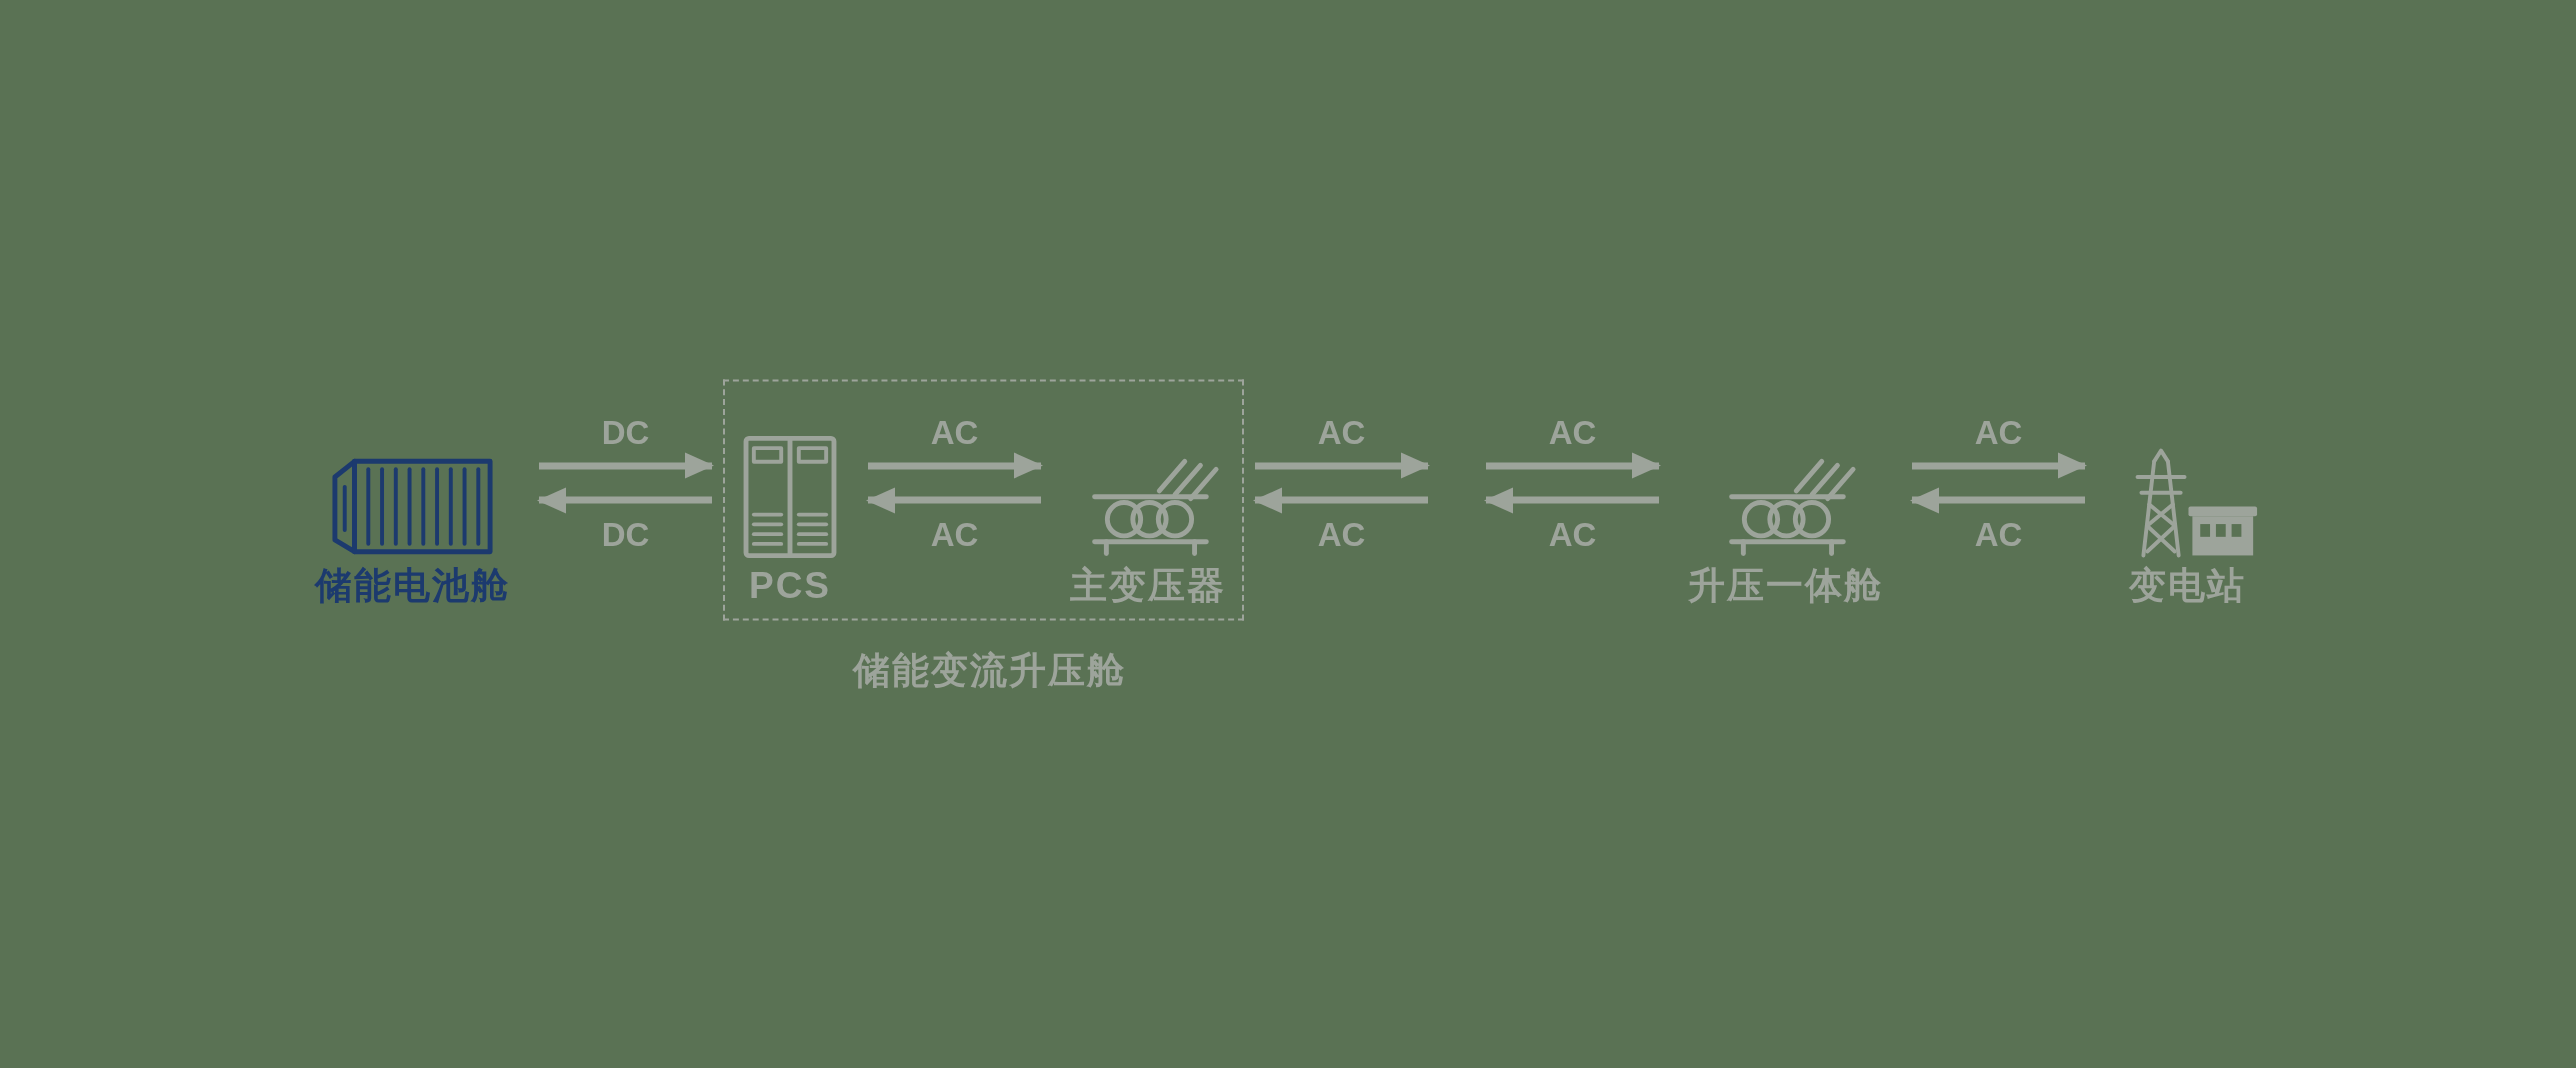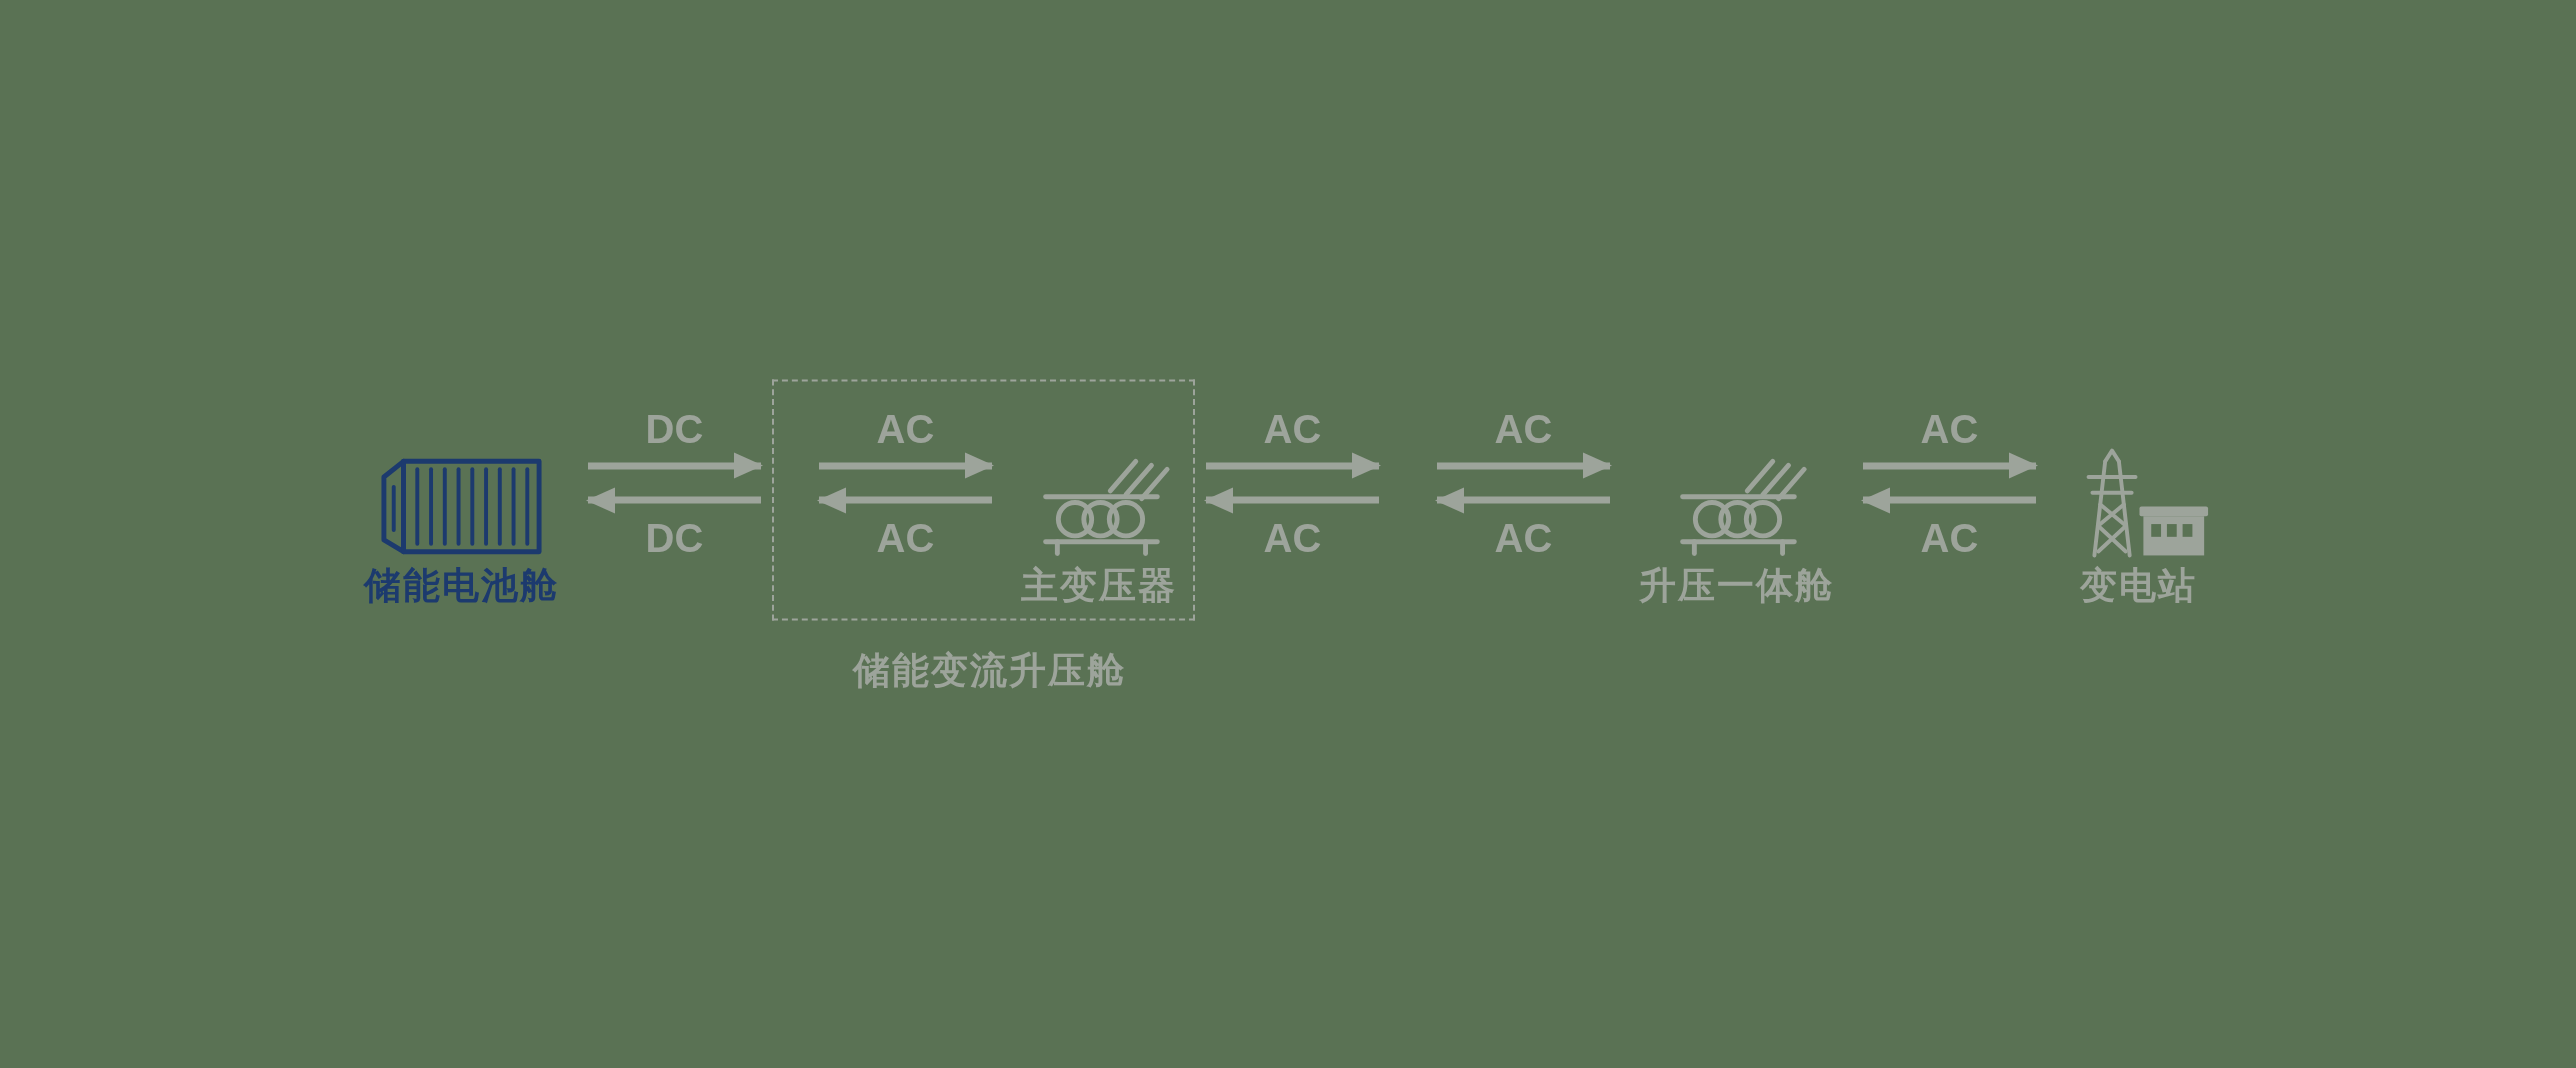--- a/index.html
+++ b/index.html
@@ -27,21 +27,21 @@
     height:47px;margin-top:0;
     display:flex;align-items:center;justify-content:center;
     font-size:37px;font-weight:bold;color:var(--muted);
     white-space:nowrap;letter-spacing:2px;
   }
   .node-label.highlight{color:var(--navy);}
   .link{
     display:flex;flex-direction:column;align-items:center;justify-content:center;
     height:157px;margin:0 29px;
   }
-  .link-label{font-size:40px;font-weight:bold;color:var(--muted);line-height:1;}
+  .link-label{font-size:33px;font-weight:bold;color:var(--muted);line-height:1;}
   .arrow{position:relative;width:173px;height:6.9px;background:var(--muted);margin:13.7px 0;}
   .arrow-right::after{
     content:"";position:absolute;right:-2px;top:50%;transform:translateY(-50%);
     border-left:29px solid var(--muted);
     border-top:13.7px solid transparent;border-bottom:13.7px solid transparent;
   }
   .arrow-left::before{
     content:"";position:absolute;left:-2px;top:50%;transform:translateY(-50%);
     border-right:29px solid var(--muted);
     border-top:13.7px solid transparent;border-bottom:13.7px solid transparent;
@@ -93,20 +93,39 @@
     <div class="link">
       <div class="link-label">DC</div>
       <div class="arrow arrow-right"></div>
       <div class="arrow arrow-left"></div>
       <div class="link-label">DC</div>
     </div>
 
     <div class="group">
       <div class="group-border"></div>
 
+      <div class="node">
+        <div class="icon-area">
+          <svg class="icon icon-muted" width="98" height="129" viewBox="0 0 100 132">
+            <rect class="s" x="5" y="6" width="90" height="120" rx="3"></rect>
+            <line class="s" x1="50" y1="6" x2="50" y2="126"></line>
+            <rect class="s thin" x="13" y="16" width="28" height="14"></rect>
+            <rect class="s thin" x="59" y="16" width="28" height="14"></rect>
+            <line class="s thin" x1="13" y1="84" x2="41" y2="84"></line>
+            <line class="s thin" x1="13" y1="94" x2="41" y2="94"></line>
+            <line class="s thin" x1="13" y1="104" x2="41" y2="104"></line>
+            <line class="s thin" x1="13" y1="114" x2="41" y2="114"></line>
+            <line class="s thin" x1="59" y1="84" x2="87" y2="84"></line>
+            <line class="s thin" x1="59" y1="94" x2="87" y2="94"></line>
+            <line class="s thin" x1="59" y1="104" x2="87" y2="104"></line>
+            <line class="s thin" x1="59" y1="114" x2="87" y2="114"></line>
+          </svg>
+        </div>
+        <div class="node-label">PCS</div>
+      </div>
 
       <div class="link">
         <div class="link-label">AC</div>
         <div class="arrow arrow-right"></div>
         <div class="arrow arrow-left"></div>
         <div class="link-label">AC</div>
       </div>
 
       <div class="node">
         <div class="icon-area">

